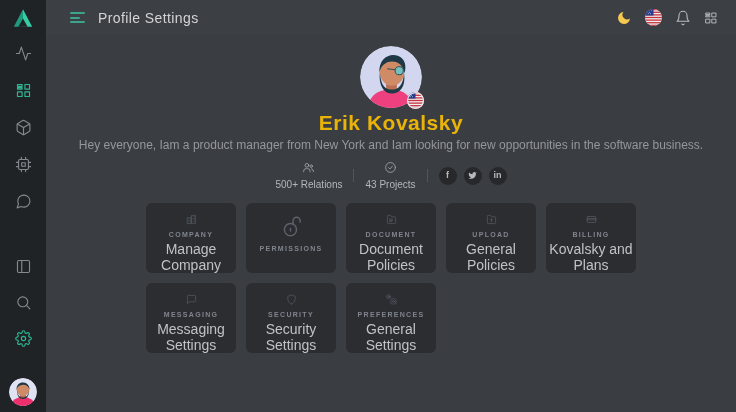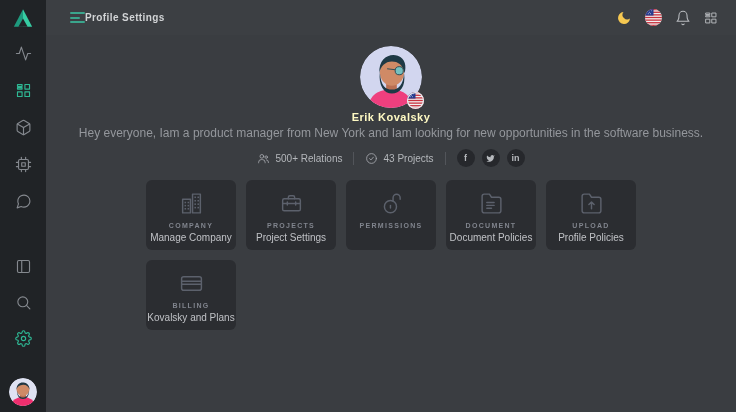--- a/index.html
+++ b/index.html
@@ -25,52 +25,52 @@
   
   .header {
     position:absolute; left:46px; top:0; right:0; height:35px;
     background:#3c3f43; display:flex; align-items:center;
   }
   .hamburger { margin-left:24px; width:15px; height:11px; display:flex; flex-direction:column; justify-content:space-between; cursor:pointer; }
   .hamburger span { display:block; height:2px; background:#3aa58c; border-radius:1px; }
   .hamburger span:nth-child(1){ width:15px; }
   .hamburger span:nth-child(2){ width:10px; }
   .hamburger span:nth-child(3){ width:15px; }
-  .header-title { font-size:10px; font-weight:bold; letter-spacing:.4px; color:#d2d4d6; }
+  .header-title { margin-left:13px; font-size:14px; font-weight:normal; letter-spacing:.4px; color:#d2d4d6; }
   .header-actions { margin-left:auto; display:flex; align-items:center; gap:13px; padding-right:18px; }
   .top-icon { width:16px; height:16px; color:#b9bcc0; cursor:pointer; display:block; }
   .flag-circle { width:17px; height:17px; display:block; cursor:pointer; }
   
   .main { position:absolute; left:46px; top:35px; right:0; bottom:0; text-align:center; }
   .avatar-wrap { position:relative; width:62px; height:62px; margin:11px auto 0; }
   .avatar-img { width:62px; height:62px; border-radius:50%; display:block; }
   .avatar-flag { position:absolute; right:-2px; bottom:-1px; width:17px; height:17px; }
-  .profile-name { margin-top:3px; font-size:11px; font-weight:bold; letter-spacing:.5px; color:#fef9c3; }
+  .profile-name { margin-top:3px; font-size:21px; font-weight:bold; letter-spacing:.5px; color:#eab308; }
   .profile-bio { margin-top:3px; font-size:12px; color:#94979c; white-space:nowrap; }
   .stats-row { margin-top:9px; display:flex; align-items:center; justify-content:center; gap:11px; }
-  .stat { display:flex; align-items:center; gap:5px; font-size:10px; color:#b4b7bb; }
+  .stat { display:flex; align-items:center; gap:5px; font-size:10px; color:#b4b7bb;flex-direction:column; }
   .stat-icon { width:13px; height:13px; color:#a3a6ab; display:block; }
   .v-sep { width:1px; height:13px; background:#52555a; }
   .social { display:flex; align-items:center; gap:7px; }
   .social-btn { width:18px; height:18px; border-radius:50%; background:#26282c; color:#b6b9bd;
     display:flex; align-items:center; justify-content:center; cursor:pointer; }
   .social-btn svg { width:9px; height:9px; display:block; }
   .social-btn .txt { font-size:9px; font-weight:bold; line-height:1; }
   
   .cards {
     width:490px; margin:13px auto 0;
     display:grid; grid-template-columns:repeat(5, 90px); gap:10px;
   }
   .card {
     width:90px; height:70px; background:#2b2d31; border-radius:6px;
     display:flex; flex-direction:column; align-items:center; cursor:pointer;
   }
   .card-icon { width:25px; height:25px; color:#5c616c; margin-top:11px; display:block; }
   .card-label { margin-top:6px; font-size:7px; font-weight:bold; letter-spacing:1.3px; color:#80848d; text-transform:uppercase; }
-  .card-sub { margin-top:3px; font-size:10px; color:#c0c2c6; }
+  .card-sub { margin-top:3px; font-size:14px; color:#c0c2c6; }
   .stroke { fill:none; stroke:currentColor; stroke-width:1.6; stroke-linecap:round; stroke-linejoin:round; }
   .stroke-thin { fill:none; stroke:currentColor; stroke-width:1.4; stroke-linecap:round; stroke-linejoin:round; }
   .defs-hidden { position:absolute; width:0; height:0; overflow:hidden; }
 </style>
 </head>
 <body>
 
 <svg class="defs-hidden" aria-hidden="true">
   <defs>
     <g id="i-gear">
@@ -301,32 +301,20 @@
             <rect x="17.7" y="11.9" width="1.5" height="1.5"></rect>
           <rect x="14.8" y="15.2" width="1.5" height="1.5"></rect>
             <rect x="17.7" y="15.2" width="1.5" height="1.5"></rect>
         </g>
       </svg>
       <div class="card-label">Company</div>
       <div class="card-sub">Manage Company</div>
     </div>
 
 
-    <div class="card">
-      <svg class="card-icon" viewBox="0 0 24 24">
-        <g class="stroke-thin">
-          <rect x="3.5" y="7.5" width="17" height="11.5" rx="1.5"></rect>
-          <path d="M9 7.5V6a1.5 1.5 0 0 1 1.5-1.5h3A1.5 1.5 0 0 1 15 6v1.5"></path>
-          <path d="M3.5 12h17"></path>
-            <path d="M8 10.5v3M16 10.5v3"></path>
-        </g>
-      </svg>
-      <div class="card-label">Projects</div>
-      <div class="card-sub">Project Settings</div>
-    </div>
 
     <div class="card">
       <svg class="card-icon" viewBox="0 0 24 24">
         <g class="stroke-thin">
           <circle cx="11" cy="15" r="5.8"></circle>
           <path d="M13.5 9.8V6.6a3.4 3.4 0 0 1 6.8 0V8"></path>
           <path d="M11 14v2.4"></path>
         </g>
       </svg>
       <div class="card-label">Permissions</div>
@@ -344,31 +332,53 @@
     </div>
 
     <div class="card">
       <svg class="card-icon" viewBox="0 0 24 24">
         <g class="stroke-thin">
           <path d="M21 19a2 2 0 0 1-2 2H5a2 2 0 0 1-2-2V5a2 2 0 0 1 2-2h5l2 3h7a2 2 0 0 1 2 2z"></path>
           <path d="M12 17v-6M9.5 13 12 10.5 14.5 13"></path>
         </g>
       </svg>
       <div class="card-label">Upload</div>
-      <div class="card-sub">Profile Policies</div>
+      <div class="card-sub">General Policies</div>
     </div>
 
     <div class="card">
       <svg class="card-icon" viewBox="0 0 24 24">
         <g class="stroke-thin">
           <rect x="2.5" y="5.5" width="19" height="13" rx="2"></rect>
           <path d="M2.5 9.8h19M2.5 12.8h19"></path>
         </g>
       </svg>
       <div class="card-label">Billing</div>
       <div class="card-sub">Kovalsky and Plans</div>
     </div>
 
-
-
+    <div class="card">
+      <svg class="card-icon" viewBox="0 0 24 24">
+        <path class="stroke-thin" d="M21 15a2 2 0 0 1-2 2H7l-4 4V5a2 2 0 0 1 2-2h14a2 2 0 0 1 2 2z"></path>
+      </svg>
+      <div class="card-label">Messaging</div>
+      <div class="card-sub">Messaging Settings</div>
+    </div>
+
+    <div class="card">
+      <svg class="card-icon" viewBox="0 0 24 24">
+        <path class="stroke-thin" d="M12 22s8-4 8-10V5l-8-3-8 3v7c0 6 8 10 8 10z"></path>
+      </svg>
+      <div class="card-label">Security</div>
+      <div class="card-sub">Security Settings</div>
+    </div>
+
+    <div class="card">
+      <svg class="card-icon" viewBox="0 0 24 24">
+        <use href="#i-gear" transform="translate(8.5 8.5) scale(0.64)" style="fill:none;stroke:currentColor;stroke-width:2.1;stroke-linecap:round;stroke-linejoin:round;"></use>
+        <use href="#i-gear" transform="translate(0 0) scale(0.45)" style="fill:none;stroke:currentColor;stroke-width:2.8;stroke-linecap:round;stroke-linejoin:round;"></use>
+      </svg>
+      <div class="card-label">Preferences</div>
+      <div class="card-sub">General Settings</div>
+    </div>
 
   </div>
 </main>
 
 </body></html>

